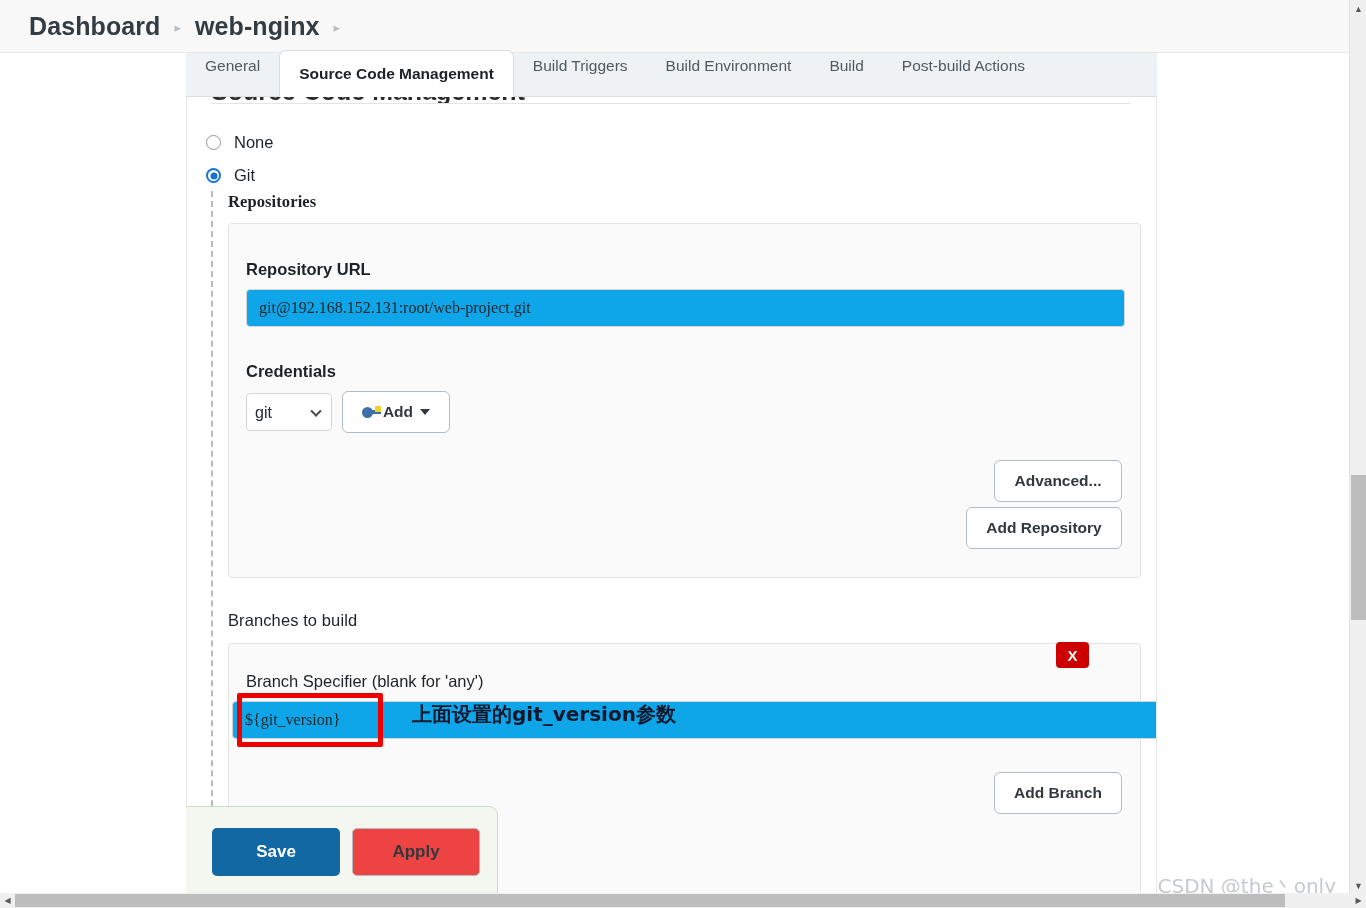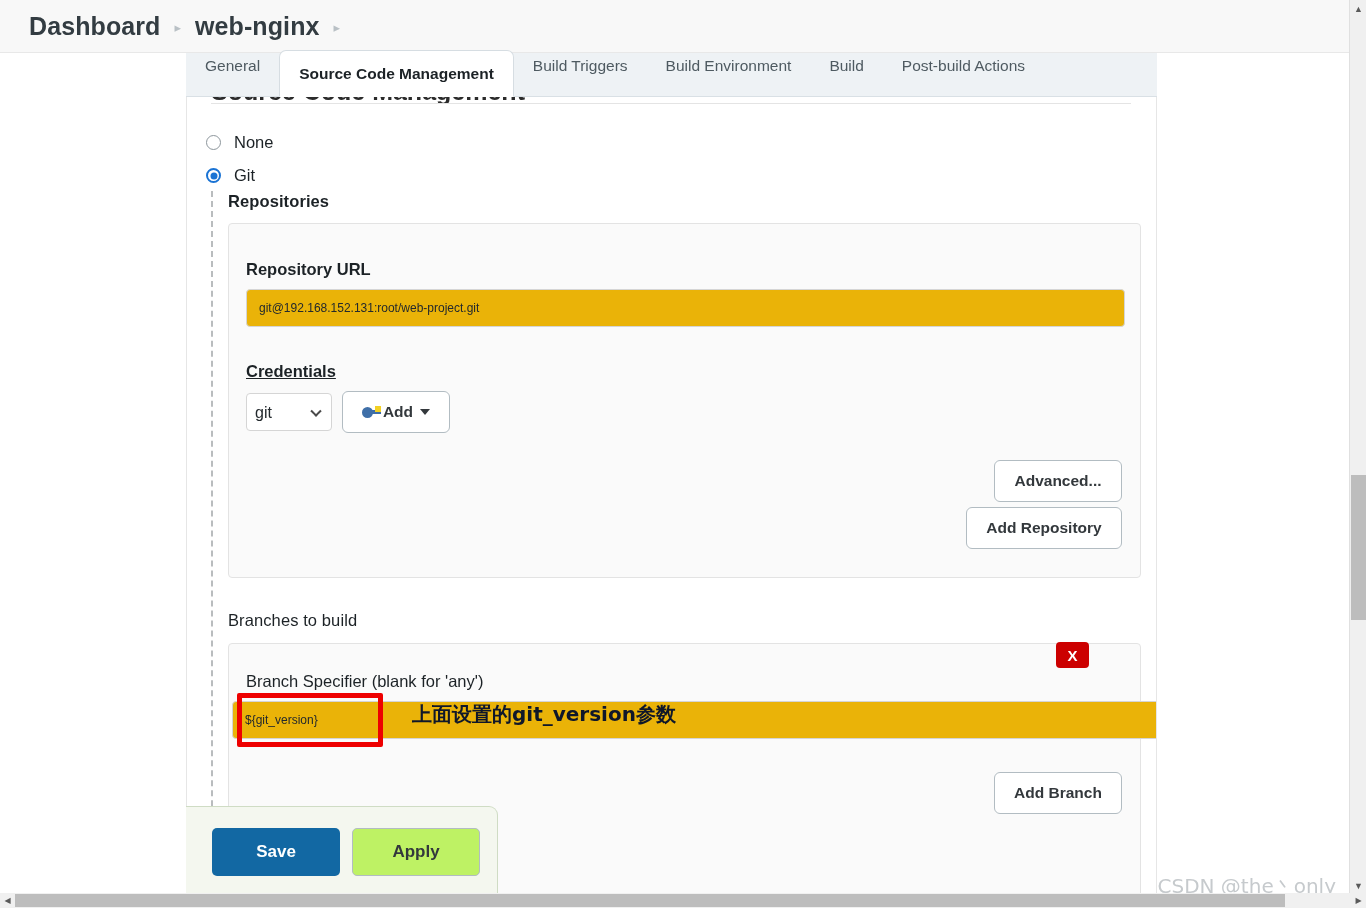--- a/index.html
+++ b/index.html
@@ -172,29 +172,29 @@
   .field-label {
     position: absolute;
     font-size: 16.5px;
     color: #1c2226;
     font-weight: bold;
   }
   .field-label.reg { font-weight: normal; }
 
   .text-input {
     position: absolute;
-    background: #eab308;
+    background: #0ea5e9;
     border: 1px solid #d5d5d5;
     border-radius: 4px;
-    font-size: 12px;
+    font-size: 16px;
     color: #23292d;
     padding: 0 12px;
     display: flex;
     align-items: center;
-    font-family: Liberation Sans, sans-serif;
+    font-family: Liberation Serif, serif;
   }
 
   select.sel {
     position: absolute;
     background: #ffffff;
     border: 1px solid #d5d5d5;
     border-radius: 4px;
     font-size: 16px;
     color: #23292d;
     padding: 0 8px;
@@ -317,21 +317,21 @@
     border-radius: 5px;
     font-size: 17px;
     font-weight: bold;
     cursor: pointer;
     font-family: "Liberation Sans", "DejaVu Sans", sans-serif;
   }
   .btn-apply {
     position: absolute;
     left: 166px; top: 21px;
     width: 128px; height: 48px;
-    background: #bef264;
+    background: #ef4444;
     color: #33383c;
     border: 1.5px solid #b2bcc2;
     border-radius: 5px;
     font-size: 17px;
     font-weight: bold;
     cursor: pointer;
     font-family: "Liberation Sans", "DejaVu Sans", sans-serif;
   }
 
   
@@ -437,29 +437,29 @@
         <span class="radio-label">None</span>
       </div>
 
       <div class="radio-row" style="top:85px;">
         <span class="radio checked"></span>
         <span class="radio-label">Git</span>
       </div>
 
       <div class="guide" style="top:110px; height:745px;"></div>
 
-      <div class="section-label" style="left:41px; top:111px;">Repositories</div>
+      <div class="section-label" style="left:41px; top:111px;font-family:Liberation Serif, serif;">Repositories</div>
 
       <div class="box" style="left:41px; top:142px; width:913px; height:355px;"></div>
 
       <div class="field-label" style="left:59px; top:179px;">Repository URL</div>
 
       <div class="text-input" style="left:59px; top:208px; width:879px; height:38px;">git@192.168.152.131:root/web-project.git</div>
 
-      <div class="field-label" style="left:59px; top:281px;text-decoration:underline;">Credentials</div>
+      <div class="field-label" style="left:59px; top:281px;">Credentials</div>
 
       <div class="sel-wrap" style="left:59px; top:312px; width:86px; height:38px;">
         <select class="sel" style="left:0; top:0; width:86px; height:38px;">
           <option>git</option>
         </select>
         <span class="sel-chev"></span>
       </div>
 
       <div class="btn" style="left:155px; top:310px; width:108px; height:42px;">
         <span class="key-icon">

